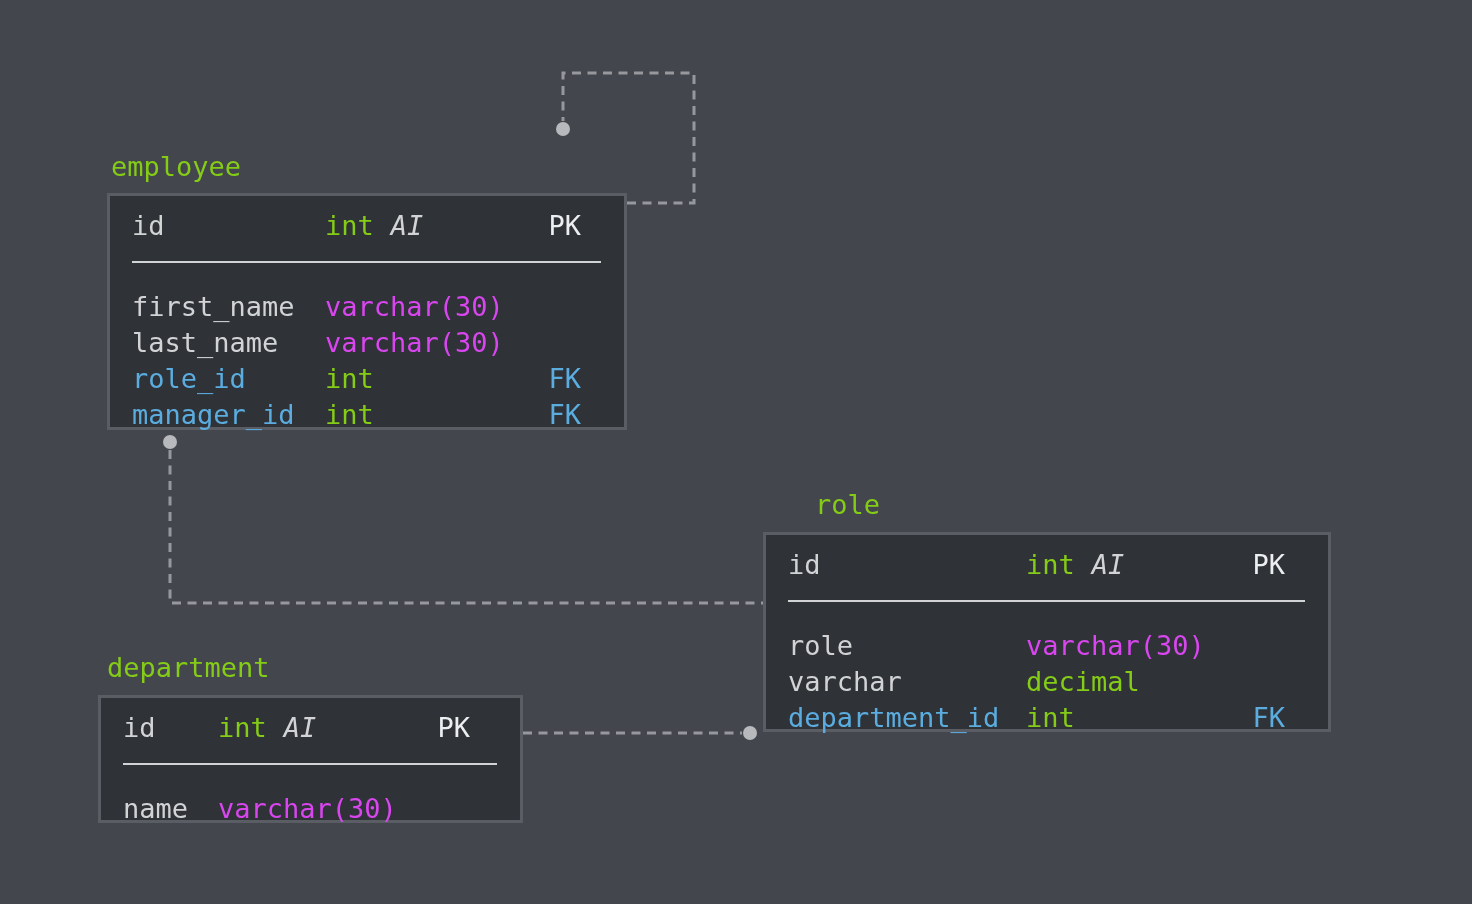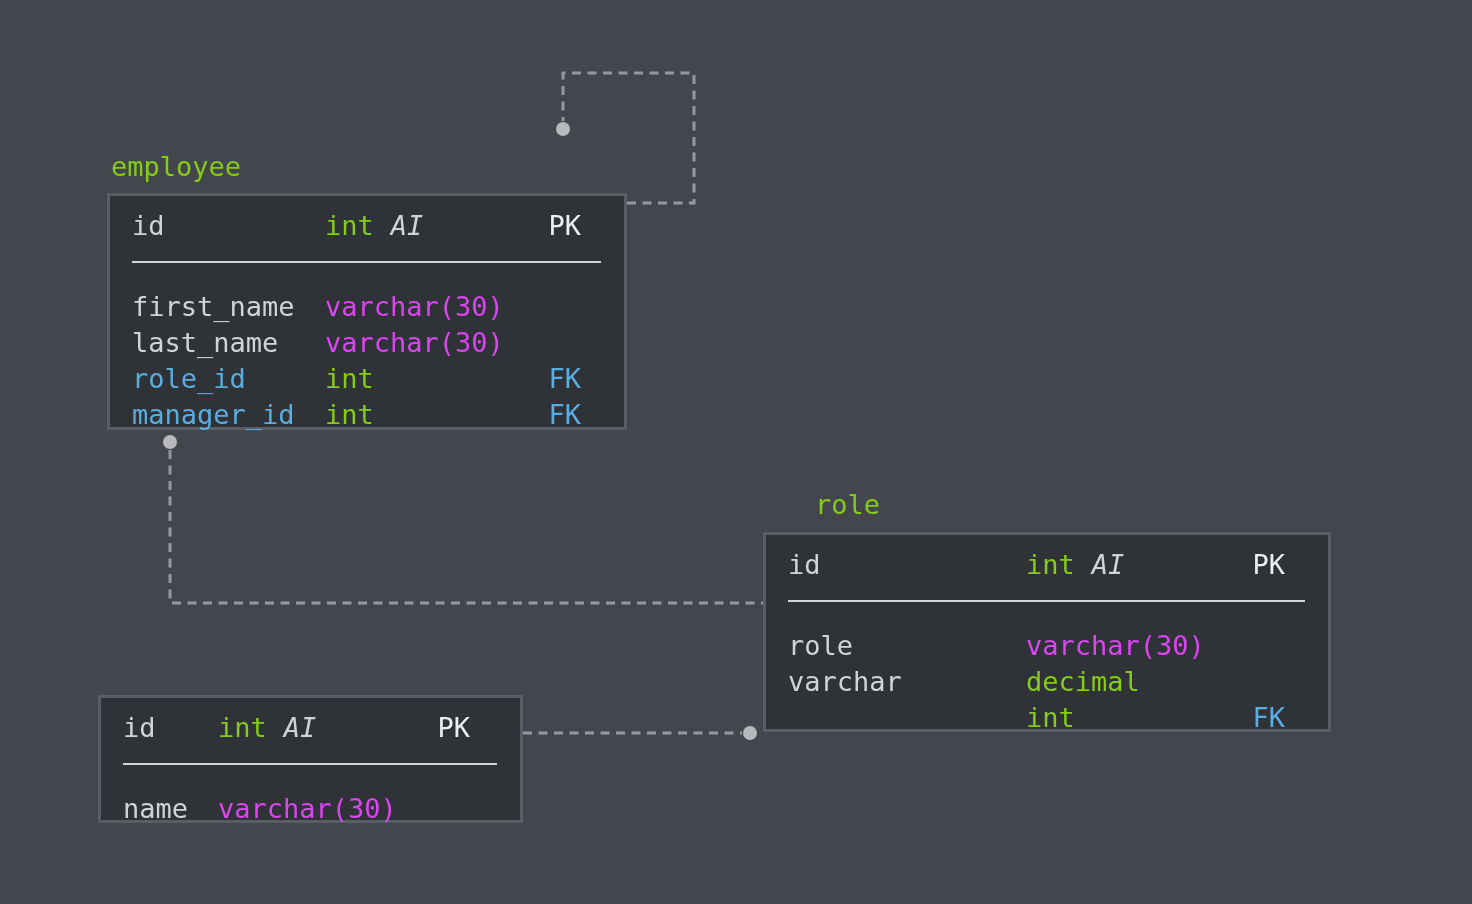--- a/index.html
+++ b/index.html
@@ -164,26 +164,28 @@
         <span class="c-name" data-bind="tables.1.columns.1.name" data-bind-class="tables.1.columns.1.name_style">role</span>
         <span class="c-type"><span data-bind="tables.1.columns.1.type" data-bind-class="tables.1.columns.1.type_style" class="str">varchar(30)</span></span>
         <span class="c-key" data-bind="tables.1.columns.1.key" data-bind-class="tables.1.columns.1.key_style"></span>
       </div>
       <div class="row">
         <span class="c-name" data-bind="tables.1.columns.2.name" data-bind-class="tables.1.columns.2.name_style">varchar</span>
         <span class="c-type"><span data-bind="tables.1.columns.2.type" data-bind-class="tables.1.columns.2.type_style" class="num">decimal</span></span>
         <span class="c-key" data-bind="tables.1.columns.2.key" data-bind-class="tables.1.columns.2.key_style"></span>
       </div>
       <div class="row">
+        <span class="c-name fk" data-bind="tables.1.columns.3.name" data-bind-class="tables.1.columns.3.name_style">department_id</span>
         <span class="c-type"><span data-bind="tables.1.columns.3.type" data-bind-class="tables.1.columns.3.type_style" class="num">int</span></span>
         <span class="c-key fk" data-bind="tables.1.columns.3.key" data-bind-class="tables.1.columns.3.key_style">FK</span>
       </div>
     </div>
   </div>
 
+  <div class="table-title tt-department" data-bind="tables.2.name">department</div>
   <div class="db-table t-department">
     <div class="row header">
       <span class="c-name" data-bind="tables.2.columns.0.name" data-bind-class="tables.2.columns.0.name_style">id</span>
       <span class="c-type"><span data-bind="tables.2.columns.0.type" data-bind-class="tables.2.columns.0.type_style" class="num">int</span><span class="attr" data-bind="tables.2.columns.0.attr">AI</span></span>
       <span class="c-key pk" data-bind="tables.2.columns.0.key" data-bind-class="tables.2.columns.0.key_style">PK</span>
     </div>
     <div class="sep"></div>
     <div class="body-rows">
       <div class="row">
         <span class="c-name" data-bind="tables.2.columns.1.name" data-bind-class="tables.2.columns.1.name_style">name</span>

